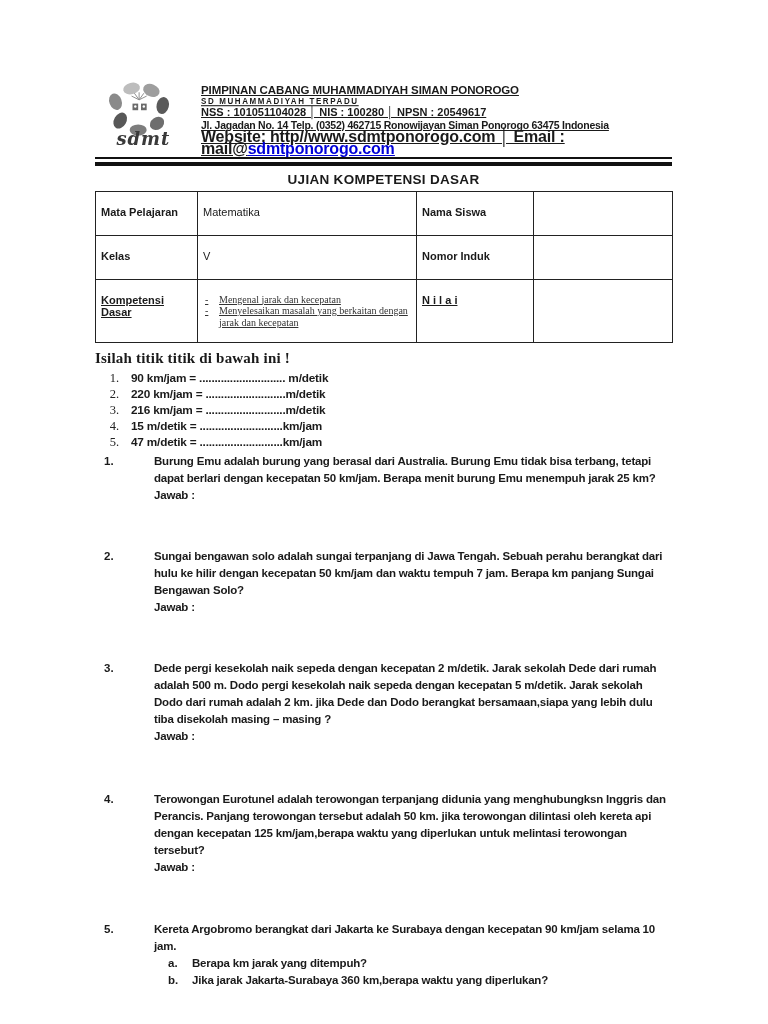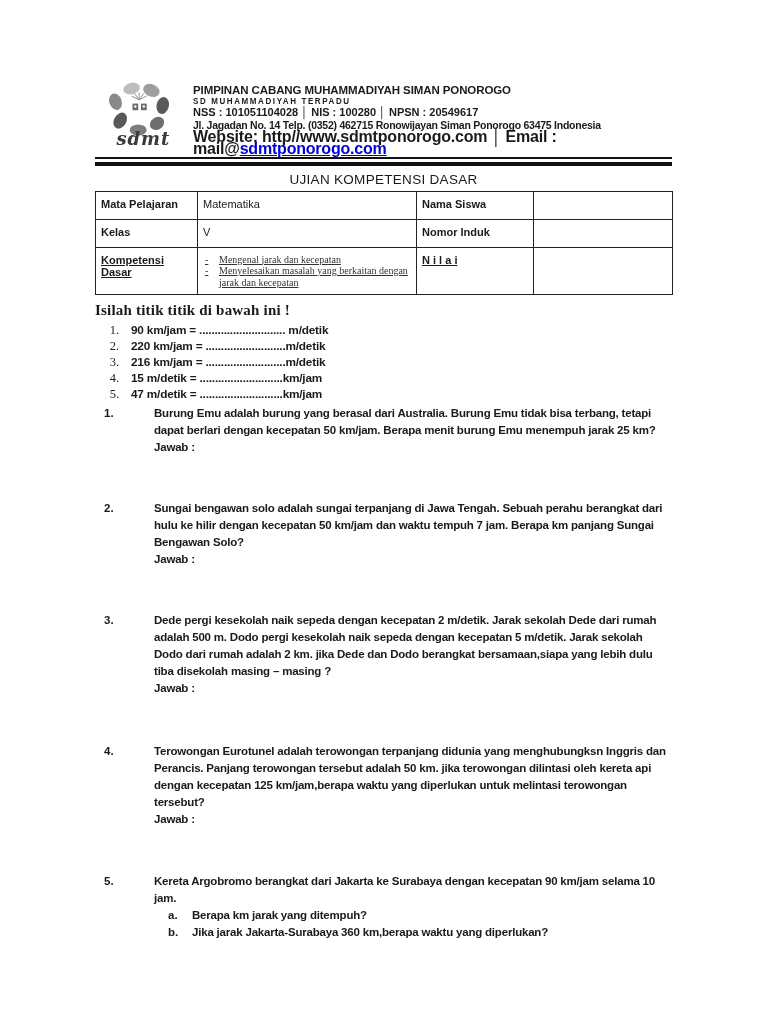--- a/index.html
+++ b/index.html
@@ -3,35 +3,35 @@
 <meta charset="utf-8">
 <style>
   html,body{margin:0;padding:0;background:#ffffff;}
   .page{position:relative;width:768px;height:1024px;background:#ffffff;overflow:hidden;
         font-family:"Liberation Sans",sans-serif;color:#1a1a1a;}
   .content{position:absolute;left:95px;top:80px;width:577px;}
 
   
   .letterhead{display:flex;align-items:flex-start;}
   .logo{width:76px;height:68px;margin-left:8px;flex:0 0 auto;}
-  .lh-text{margin-left:14px;padding-top:4px;}
+  .lh-text{margin-left:22px;padding-top:4px;text-decoration:underline;}
   .lh-org{font-size:11.5px;font-weight:700;letter-spacing:-0.1px;line-height:12px;}
   .lh-school{font-size:8px;font-weight:700;letter-spacing:1.6px;line-height:11px;transform:scaleY(1.05);transform-origin:left;}
   .lh-ids{font-size:11px;font-weight:700;line-height:11.5px;}
   .lh-addr{font-size:10.5px;font-weight:700;letter-spacing:-0.25px;line-height:12px;}
   .lh-web{font-size:16px;font-weight:700;letter-spacing:-0.2px;line-height:12px;}
   .email-link{color:#0000d8;text-decoration:underline;font-weight:700;}
 
   .rule{border-top:2px solid #111;border-bottom:4px solid #111;height:3px;margin-top:2px;}
 
-  .doc-title{text-align:center;font-size:13.5px;font-weight:400;letter-spacing:0.3px;margin-top:6px;}
+  .doc-title{text-align:center;font-size:13.5px;font-weight:700;letter-spacing:0.3px;margin-top:6px;}
 
   
   table.info{border-collapse:collapse;width:577px;margin-top:4px;table-layout:fixed;}
-  table.info td{border:1.5px solid #222;padding:6px 5px;vertical-align:top;}
+  table.info td{border:1.5px solid #222;padding:14px 5px;vertical-align:top;}
   td.lbl{font-size:11px;font-weight:700;}
   td.val{font-size:11px;font-weight:400;}
   td.kd{font-family:"Liberation Serif",serif;font-size:10px;line-height:11.5px;color:#333;}
   .kd-item{display:flex;}
   .kd-dash{width:14px;flex:0 0 auto;padding-left:2px;}
   .r12 td{height:15px;}
   .r3 td{height:26px;text-decoration:underline;}
 
   
   .fill-heading{font-family:"Liberation Serif",serif;font-weight:700;font-size:15px;margin-top:7px;letter-spacing:0.2px;}

